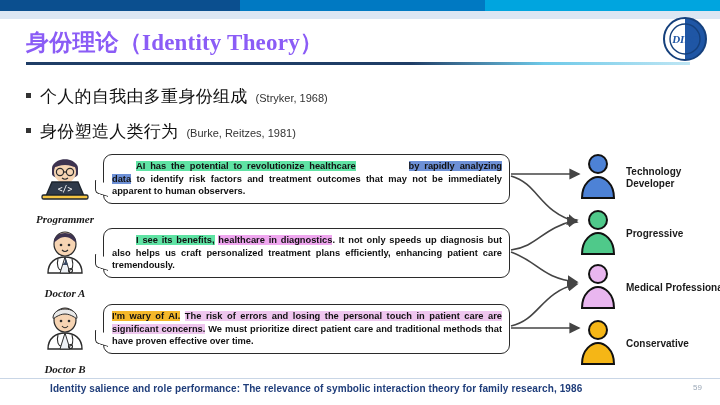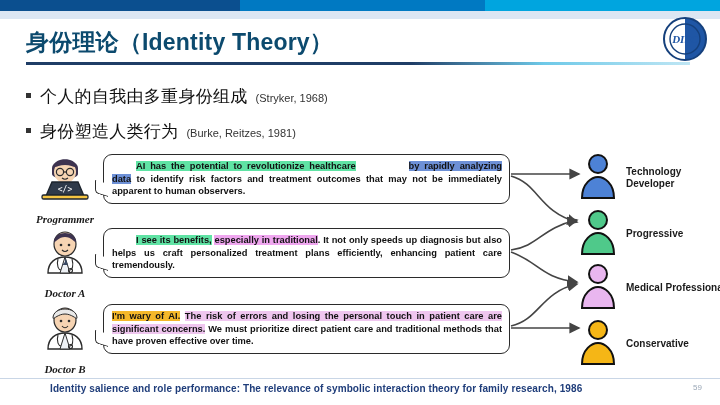--- a/index.html
+++ b/index.html
@@ -15,22 +15,22 @@
   .topbar{position:absolute;left:0;top:0;width:720px;height:11px;display:flex;}
   .topbar .seg{height:11px;}
   .seg-a{width:240px;background:#0b4f8f;}
   .seg-b{width:245px;background:#0079c2;}
   .seg-c{width:235px;background:#00a5df;}
   .topbar-under{position:absolute;left:0;top:11px;width:720px;height:8px;background:#dbe6f3;}
 
   
   .title{
     position:absolute;left:26px;top:27px;
-    font-size:23px;font-weight:bold;color:#0c4a6e;
-    letter-spacing:.2px;white-space:nowrap;
+    font-size:23px;font-weight:bold;color:#8b5cf6;
+    letter-spacing:.2px;white-space:nowrap;font-family:Liberation Serif, serif;
   }
   .title-rule{
     position:absolute;left:26px;top:62px;width:664px;height:3px;
     background:linear-gradient(to right,#1f3d66 0%,#1f3d66 58%,#6ec9e8 78%,#bfe6f4 100%);
   }
 
   
   .logo{position:absolute;right:12px;top:16px;width:46px;height:46px;}
   .logo svg{display:block;}
 
@@ -200,21 +200,21 @@
           <path d="M28 24 Q31 27 34 24" stroke="#2b2b2b" stroke-width="1.1" fill="none"></path>
           <path d="M24 33 C22 40 25 44 27 44" stroke="#2b2b2b" stroke-width="1.1" fill="none"></path>
           <path d="M38 33 C40 40 38 44 36 44" stroke="#2b2b2b" stroke-width="1.1" fill="none"></path>
           <circle cx="36.5" cy="44.5" r="2" fill="none" stroke="#2b2b2b" stroke-width="1.1"></circle>
         </svg>
         <div class="avatar-label">Doctor A</div>
       </div>
 
       <div class="bubble" style="top:2px;">
         <span class="tail"></span>
-        <p><span class="hl-green">I see its benefits,</span><span> </span><span class="hl-pink">especially in traditional</span><span>. It not only speeds up diagnosis but also helps us craft personalized treatment plans efficiently, enhancing patient care tremendously.</span></p>
+        <p><span class="hl-green">I see its benefits,</span><span> </span><span class="hl-pink">healthcare in diagnostics</span><span>. It not only speeds up diagnosis but also helps us craft personalized treatment plans efficiently, enhancing patient care tremendously.</span></p>
       </div>
     </div>
 
     <div class="row row3">
       <div class="avatar-wrap">
         <svg width="62" height="48" viewBox="0 0 62 48">
           <path d="M14 47 C14 36 22 31 31 31 C40 31 48 36 48 47 Z" fill="#ffffff" stroke="#2b2b2b" stroke-width="1.4"></path>
           <path d="M31 31 L26 47 L36 47 Z" fill="#eef1f5" stroke="#2b2b2b" stroke-width="1"></path>
           <ellipse cx="31" cy="18" rx="11" ry="12" fill="#f6d4b3" stroke="#2b2b2b" stroke-width="1.2"></ellipse>
           <path d="M19 16 C19 4 43 4 43 16 C43 18 38 12 31 12 C24 12 19 18 19 16 Z" fill="#e9e9e9" stroke="#2b2b2b" stroke-width="1"></path>

